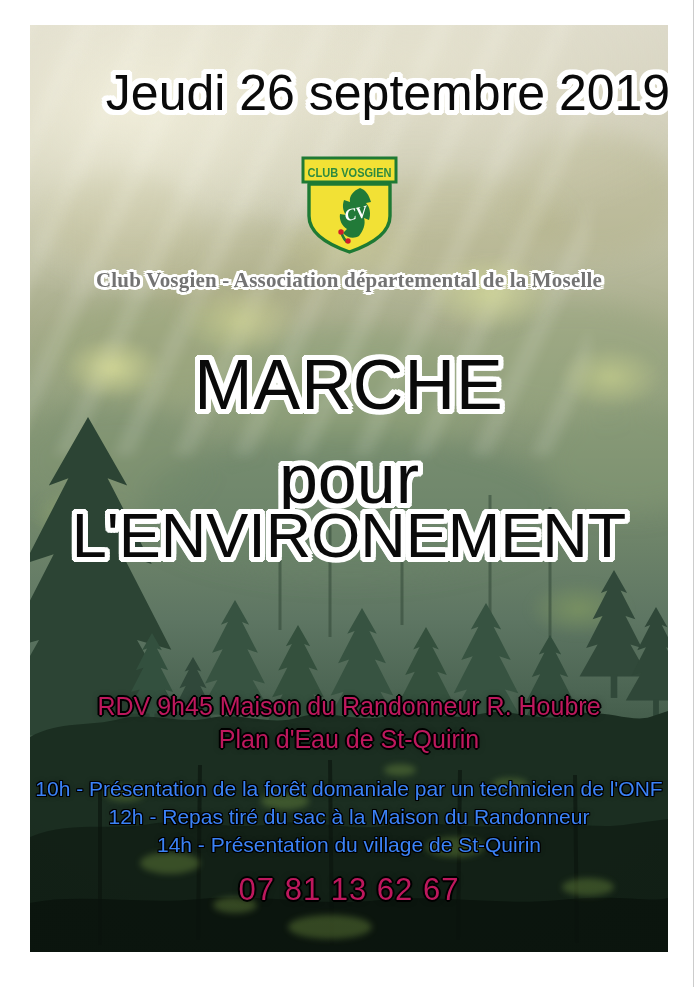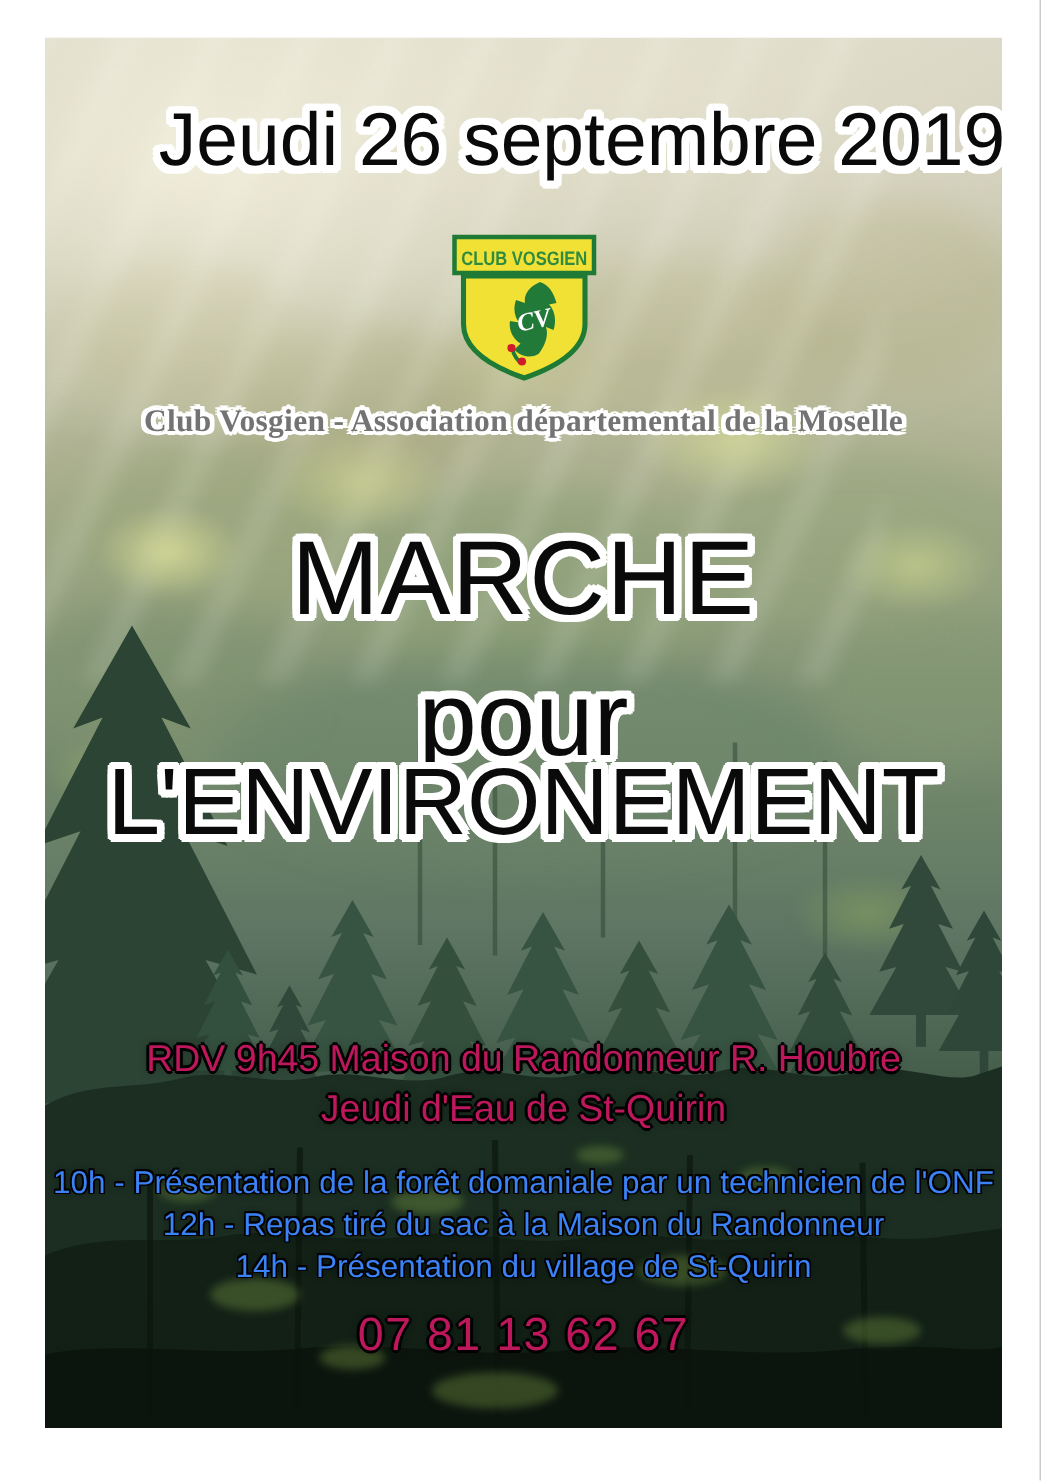--- a/index.html
+++ b/index.html
@@ -164,21 +164,21 @@
   </div>
 
   <div class="txt org-line outline-white-sm">Club Vosgien - Association départemental de la Moselle</div>
 
   <div class="txt title-1 outline-white">MARCHE</div>
   <div class="txt title-2 outline-white">pour</div>
   <div class="txt title-3 outline-white">L'ENVIRONEMENT</div>
 
   <div class="txt meeting outline-black">
     <div>RDV 9h45 Maison du Randonneur R. Houbre</div>
-    <div>Jeudi d'Eau de St-Quirin</div>
+    <div>Plan d'Eau de St-Quirin</div>
   </div>
 
   <div class="txt schedule outline-black-sm">
     <div>10h - Présentation de la forêt domaniale par un technicien de l'ONF</div>
     <div>12h - Repas tiré du sac à la Maison du Randonneur</div>
     <div>14h - Présentation du village de St-Quirin</div>
   </div>
 
   <div class="txt phone outline-black">07 81 13 62 67</div>
 

